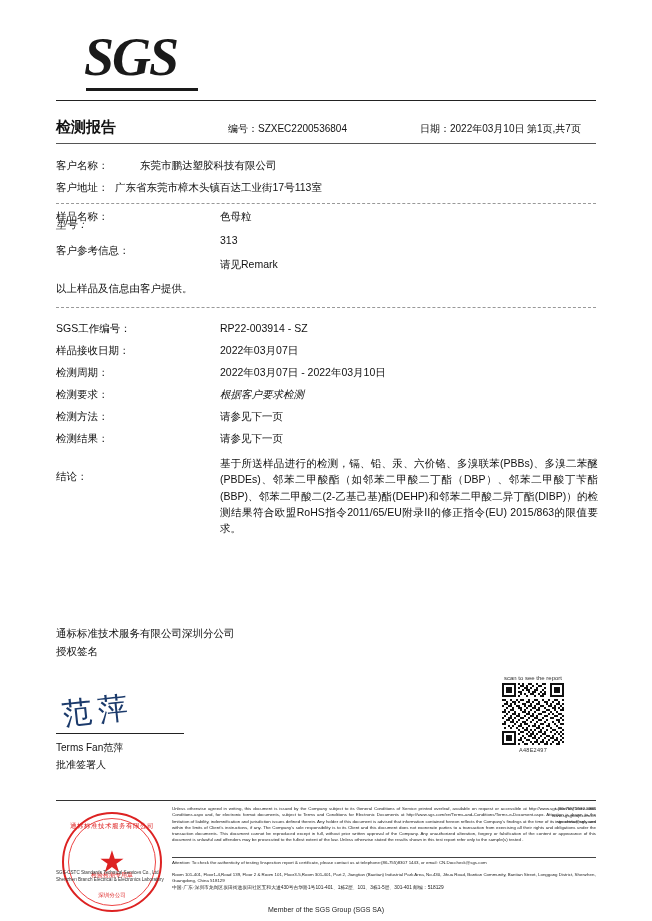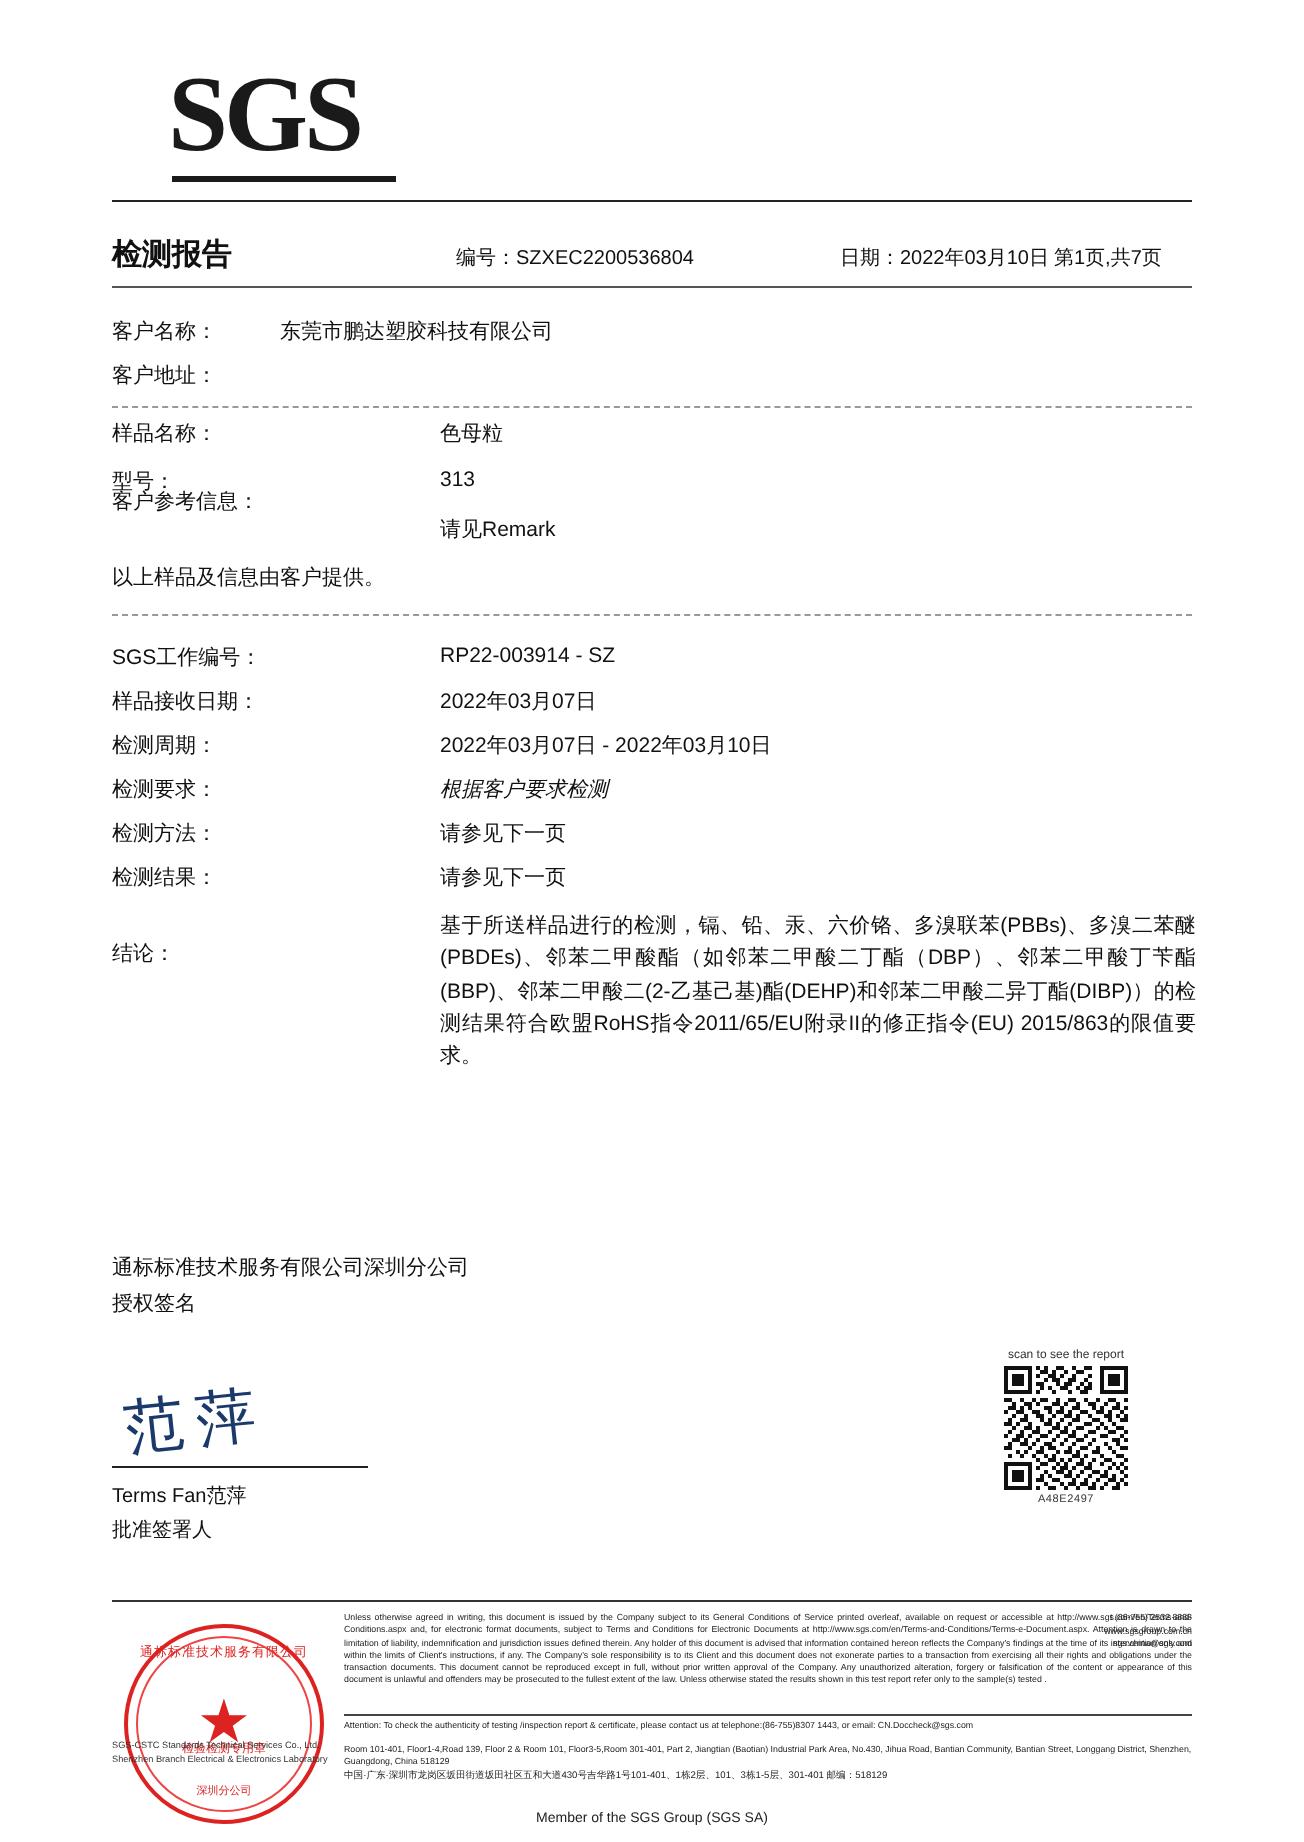--- a/index.html
+++ b/index.html
@@ -2,21 +2,21 @@
 <html><head>
 <meta charset="utf-8">
 <style>
   html,body{margin:0;padding:0;background:#d8d8d8;}
   body{font-family:"Liberation Sans",sans-serif;}
   .page{
     position:relative;width:652px;height:921px;background:#ffffff;overflow:hidden;
   }
   .logo{
     position:absolute;left:84px;top:30px;font-family:"Liberation Serif",serif;
-    font-weight:bold;font-size:54px;letter-spacing:-2px;color:#1a1a1a;line-height:1;
+    font-weight:bold;font-size:54px;letter-spacing:-2px;color:#1a1a1a;line-height:1;font-style:italic;
   }
   .logo-underline{position:absolute;left:86px;top:88px;width:112px;height:3px;background:#1a1a1a;}
   .hr-top{position:absolute;left:56px;top:100px;width:540px;height:1px;background:#222;}
   .title{
     position:absolute;left:56px;top:118px;font-size:15px;font-weight:bold;color:#111;
     font-family:Liberation Mono, monospace;
   }
   .hdr-no{position:absolute;left:228px;top:122px;font-size:10px;color:#111;}
   .hdr-date{position:absolute;left:420px;top:122px;font-size:10px;color:#111;}
   .hdr-page{position:absolute;left:527px;top:122px;font-size:10px;color:#111;}
@@ -108,27 +108,28 @@
     <span>日期：</span><span>2022年03月10日</span>
   </div>
   <div class="hdr-page">第1页,共7页</div>
 
   <div class="hr-solid" style="top:143px;"></div>
 
   <div class="lbl" style="top:159px;">客户名称：</div>
   <div class="val" style="left:140px;top:159px;">东莞市鹏达塑胶科技有限公司</div>
 
   <div class="lbl" style="top:181px;">客户地址：</div>
+  <div class="val" style="left:115px;top:181px;">广东省东莞市樟木头镇百达工业街17号113室</div>
 
   <div class="hr-dash" style="top:203px;"></div>
 
   <div class="lbl" style="top:210px;">样品名称：</div>
   <div class="val" style="left:220px;top:210px;">色母粒</div>
 
-  <div class="lbl" style="top:234px;">型号：</div>
+  <div class="lbl" style="top:218px;font-style:italic;">型号：</div>
   <div class="val" style="left:220px;top:234px;">313</div>
 
   <div class="lbl" style="top:244px;">客户参考信息：</div>
   <div class="val" style="left:220px;top:258px;">请见Remark</div>
 
   <div class="lbl" style="top:282px;text-align:center;">以上样品及信息由客户提供。</div>
 
   <div class="hr-dash" style="top:307px;"></div>
 
   <div class="lbl" style="top:322px;">SGS工作编号：</div>

